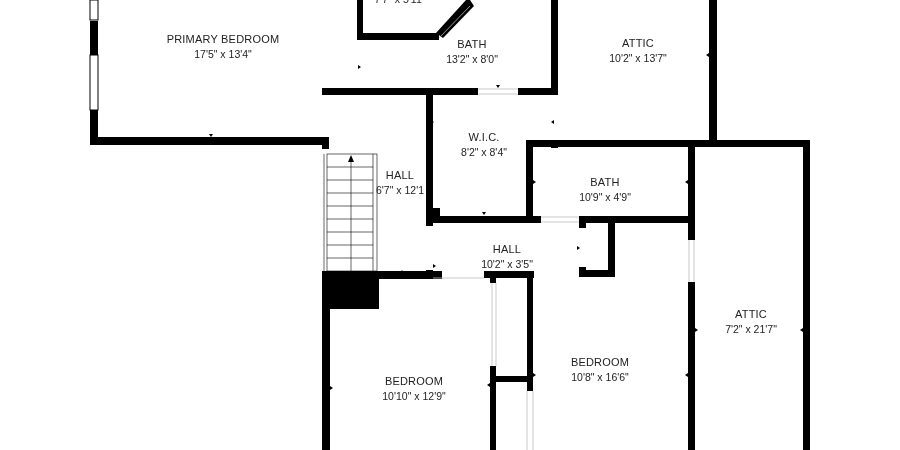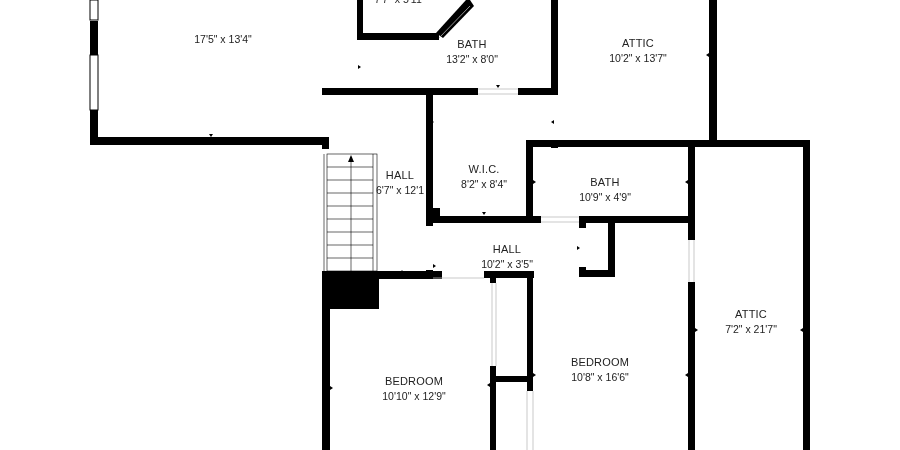--- a/index.html
+++ b/index.html
@@ -128,38 +128,39 @@
     <polygon points="490,383 490,387 487,385"></polygon>
     <polygon points="533,373 533,377 536,375"></polygon>
     <polygon points="688,373 688,377 685,375"></polygon>
     <polygon points="695,328 695,332 698,330"></polygon>
     <polygon points="803,328 803,332 800,330"></polygon>
     <polygon points="709,53 709,57 706,55"></polygon>
   </g>
 </svg>
 
 <div class="label" style="left:223px; top:32px;">
+  <span class="name">PRIMARY BEDROOM</span>
   <span class="dims">17'5" x 13'4"</span>
 </div>
 <div class="label" style="left:400px; top:-8px;">
   <span class="dims">7'7" x 5'11"</span>
 </div>
 <div class="label" style="left:472px; top:37px;">
   <span class="name">BATH</span>
   <span class="dims">13'2" x 8'0"</span>
 </div>
 <div class="label" style="left:638px; top:36px;">
   <span class="name">ATTIC</span>
   <span class="dims">10'2" x 13'7"</span>
 </div>
 <div class="label" style="left:400px; top:168px;">
   <span class="name">HALL</span>
   <span class="dims">6'7" x 12'1</span>
 </div>
-<div class="label" style="left:484px; top:162px;">
+<div class="label" style="left:484px; top:130px;">
   <span class="name">W.I.C.</span>
   <span class="dims">8'2" x 8'4"</span>
 </div>
 <div class="label" style="left:605px; top:175px;">
   <span class="name">BATH</span>
   <span class="dims">10'9" x 4'9"</span>
 </div>
 <div class="label" style="left:507px; top:242px;">
   <span class="name">HALL</span>
   <span class="dims">10'2" x 3'5"</span>

